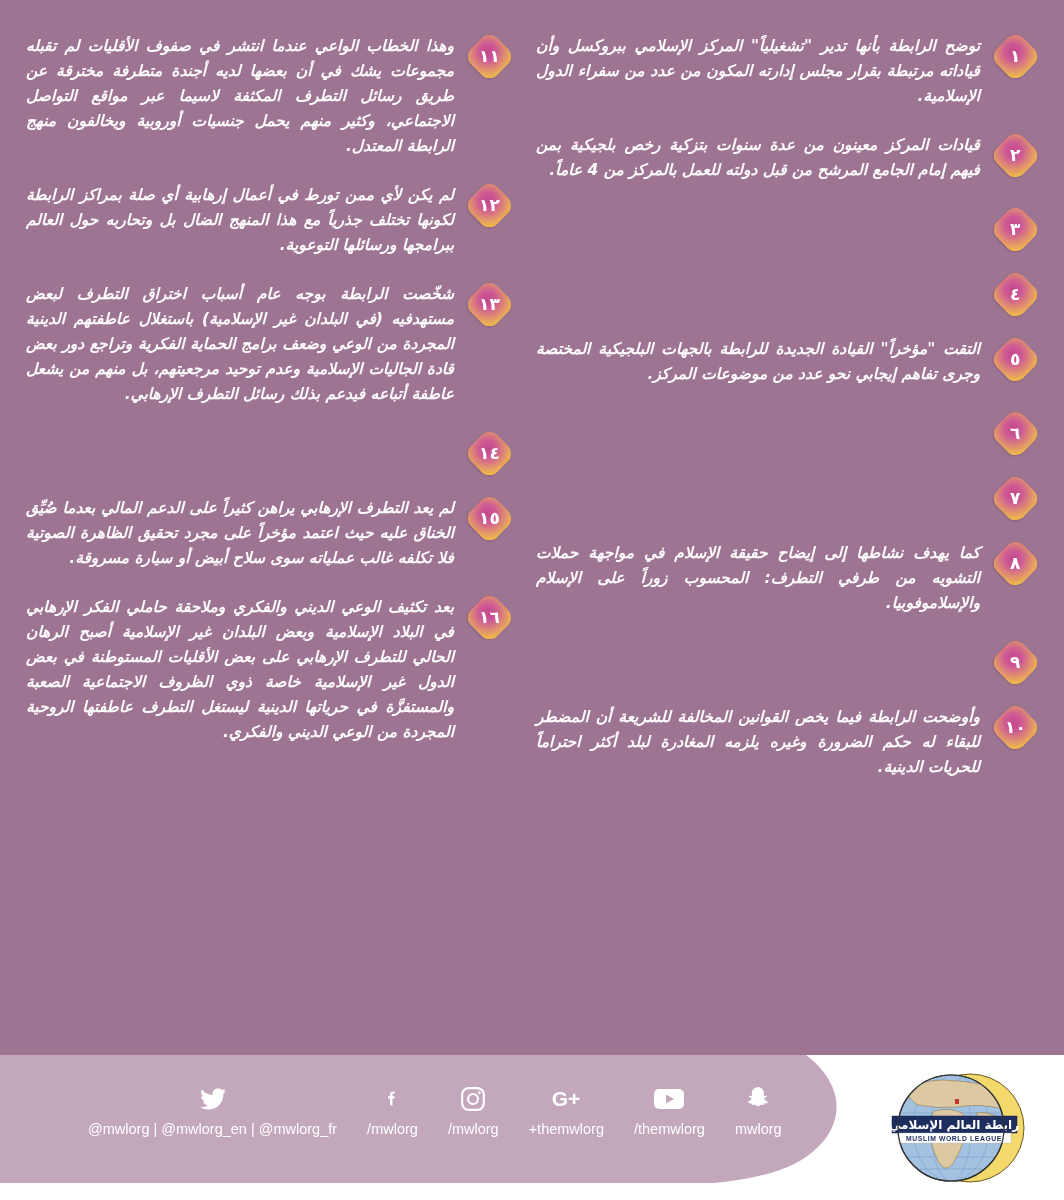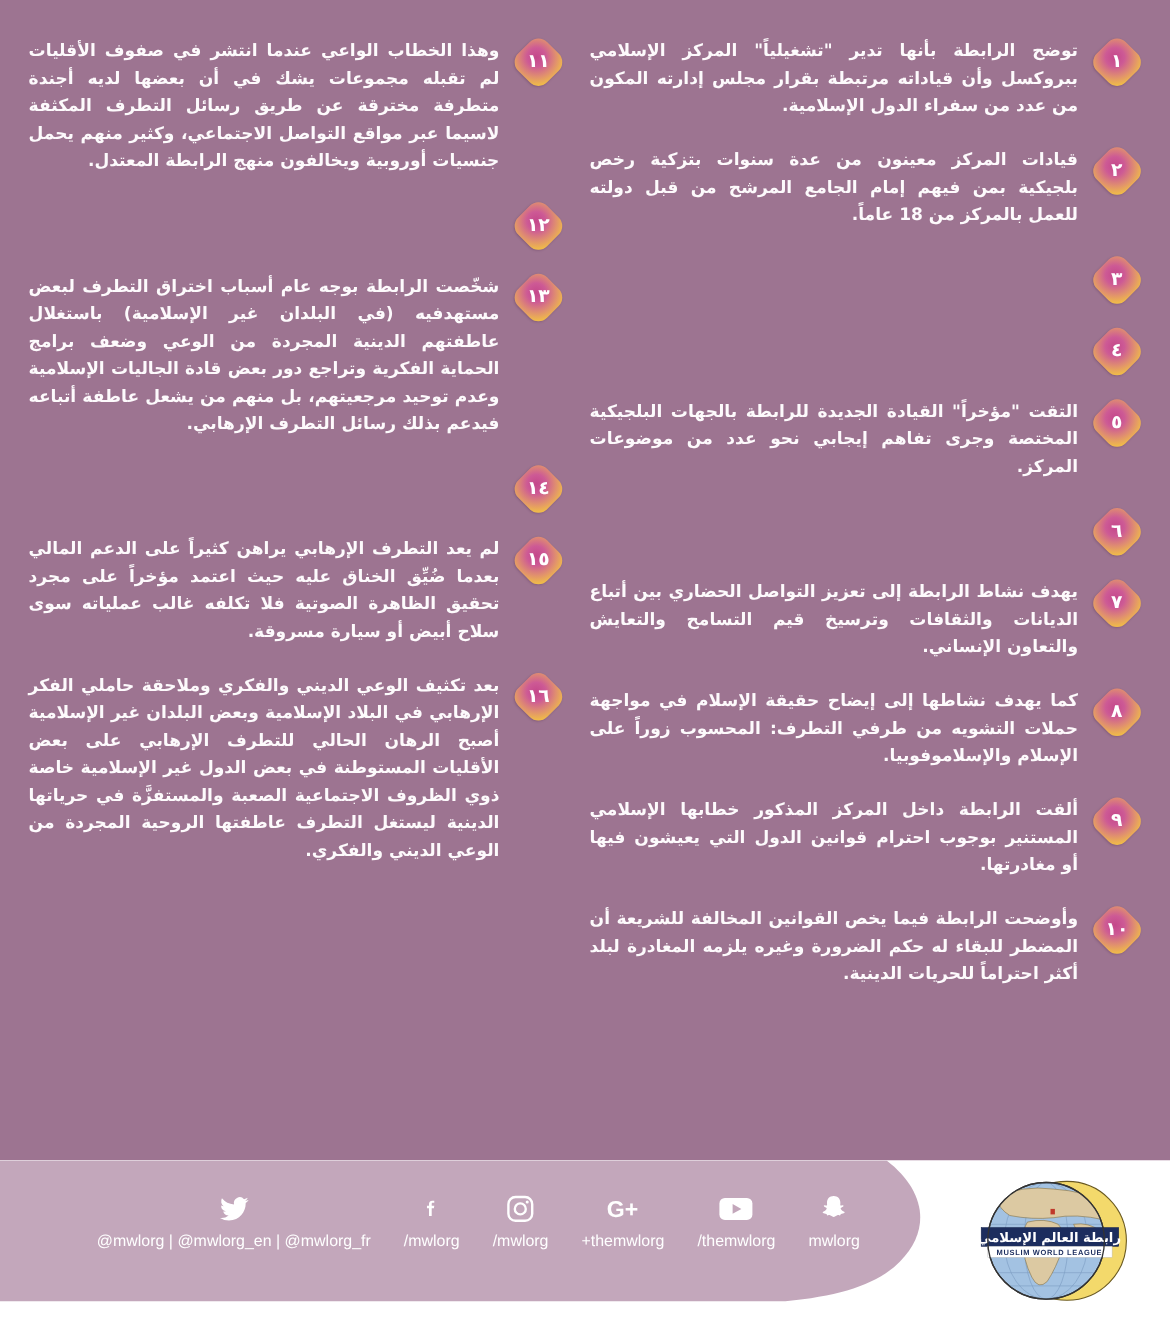--- a/index.html
+++ b/index.html
@@ -55,20 +55,21 @@
     line-height:1;
   }
   .point-text{
     flex:1;
     color:#fdfafc;
     font-weight:bold;
     font-size:15.5px;
     line-height:25px;
     text-align:justify;
     direction:rtl;
+    font-style:italic;
   }
   
   .footer{
     position:absolute;left:0;top:1055px;
     width:1064px;height:145px;
     background:#ffffff;
   }
   .band-svg{position:absolute;left:0;top:0;}
   .social-row{
     position:absolute;
@@ -111,21 +112,21 @@
               </div>
             </div>
           <div class="point-text">توضح الرابطة بأنها تدير "تشغيلياً" المركز الإسلامي ببروكسل وأن قياداته مرتبطة بقرار مجلس إدارته المكون من عدد من سفراء الدول الإسلامية.</div>
         </div>
         <div class="point">
           <div class="marker">
               <div class="diamond">
                 <span>٢</span>
               </div>
             </div>
-          <div class="point-text">قيادات المركز معينون من عدة سنوات بتزكية رخص بلجيكية بمن فيهم إمام الجامع المرشح من قبل دولته للعمل بالمركز من 18 عاماً.</div>
+          <div class="point-text">قيادات المركز معينون من عدة سنوات بتزكية رخص بلجيكية بمن فيهم إمام الجامع المرشح من قبل دولته للعمل بالمركز من 4 عاماً.</div>
         </div>
         <div class="point">
           <div class="marker">
               <div class="diamond">
                 <span>٣</span>
               </div>
             </div>
         </div>
         <div class="point">
           <div class="marker">
@@ -148,37 +149,35 @@
                 <span>٦</span>
               </div>
             </div>
         </div>
         <div class="point">
           <div class="marker">
               <div class="diamond">
                 <span>٧</span>
               </div>
             </div>
-          <div class="point-text">يهدف نشاط الرابطة إلى تعزيز التواصل الحضاري بين أتباع الديانات والثقافات وترسيخ قيم التسامح والتعايش والتعاون الإنساني.</div>
         </div>
         <div class="point">
           <div class="marker">
               <div class="diamond">
                 <span>٨</span>
               </div>
             </div>
           <div class="point-text">كما يهدف نشاطها إلى إيضاح حقيقة الإسلام في مواجهة حملات التشويه من طرفي التطرف: المحسوب زوراً على الإسلام والإسلاموفوبيا.</div>
         </div>
         <div class="point">
           <div class="marker">
               <div class="diamond">
                 <span>٩</span>
               </div>
             </div>
-          <div class="point-text">ألقت الرابطة داخل المركز المذكور خطابها الإسلامي المستنير بوجوب احترام قوانين الدول التي يعيشون فيها أو مغادرتها.</div>
         </div>
         <div class="point">
           <div class="marker">
               <div class="diamond">
                 <span>١٠</span>
               </div>
             </div>
           <div class="point-text">وأوضحت الرابطة فيما يخص القوانين المخالفة للشريعة أن المضطر للبقاء له حكم الضرورة وغيره يلزمه المغادرة لبلد أكثر احتراماً للحريات الدينية.</div>
         </div>
       </div>
@@ -191,20 +190,21 @@
               </div>
             </div>
           <div class="point-text">وهذا الخطاب الواعي عندما انتشر في صفوف الأقليات لم تقبله مجموعات يشك في أن بعضها لديه أجندة متطرفة مخترقة عن طريق رسائل التطرف المكثفة لاسيما عبر مواقع التواصل الاجتماعي، وكثير منهم يحمل جنسيات أوروبية ويخالفون منهج الرابطة المعتدل.</div>
         </div>
         <div class="point">
           <div class="marker">
               <div class="diamond">
                 <span>١٢</span>
               </div>
             </div>
+          <div class="point-text">لم يكن لأي ممن تورط في أعمال إرهابية أي صلة بمراكز الرابطة لكونها تختلف جذرياً مع هذا المنهج الضال بل وتحاربه حول العالم ببرامجها ورسائلها التوعوية.</div>
         </div>
         <div class="point">
           <div class="marker">
               <div class="diamond">
                 <span>١٣</span>
               </div>
             </div>
           <div class="point-text">شخّصت الرابطة بوجه عام أسباب اختراق التطرف لبعض مستهدفيه (في البلدان غير الإسلامية) باستغلال عاطفتهم الدينية المجردة من الوعي وضعف برامج الحماية الفكرية وتراجع دور بعض قادة الجاليات الإسلامية وعدم توحيد مرجعيتهم، بل منهم من يشعل عاطفة أتباعه فيدعم بذلك رسائل التطرف الإرهابي.</div>
         </div>
         <div class="point">

